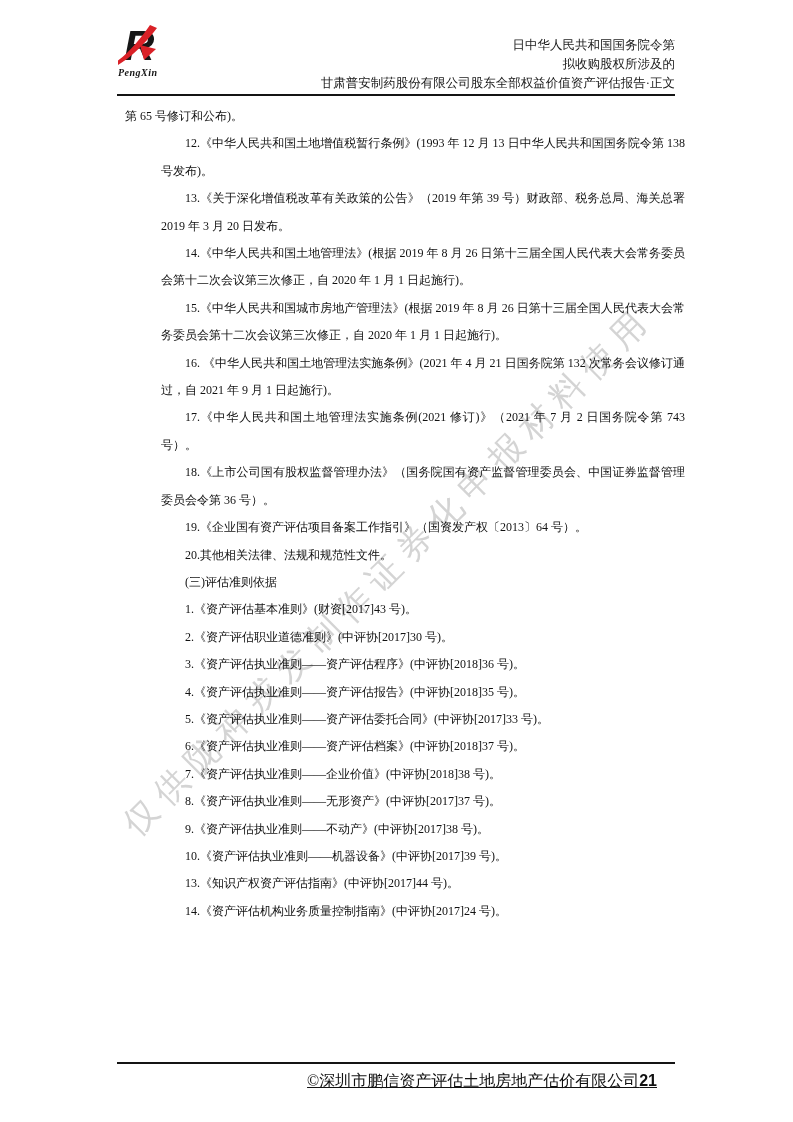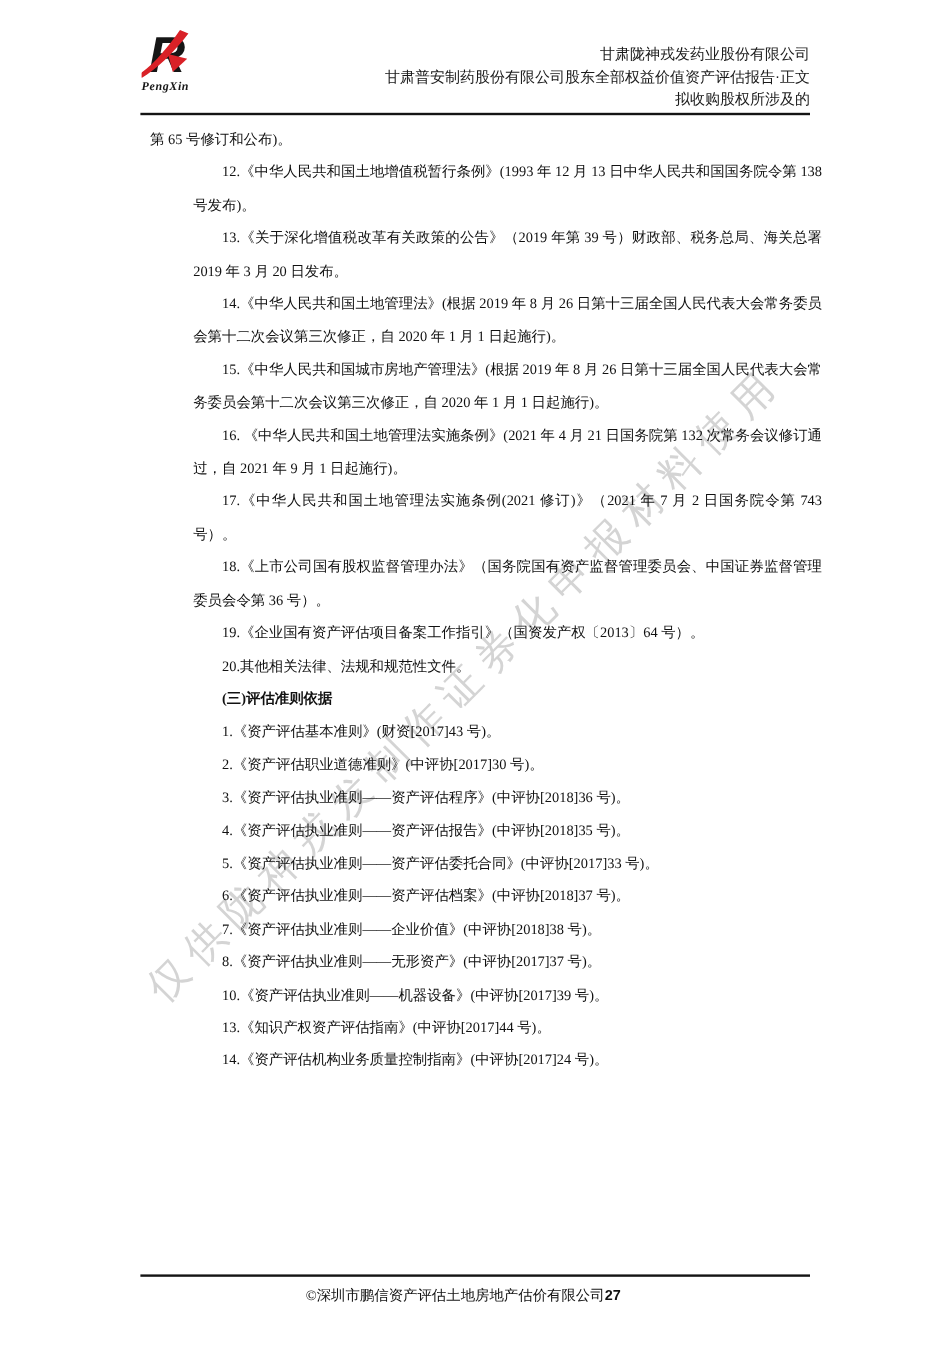--- a/index.html
+++ b/index.html
@@ -80,31 +80,32 @@
     z-index:2;
     font-size:12px;
     line-height:27.4px;
   }
   .body p{
     margin:0;
     text-align:justify;
     text-justify:inter-ideograph;
   }
   .body p.indent{text-indent:2em;margin-left:36px;}
-  .body p.heading{font-weight:bold;}
+  .body p.heading{font-weight:normal;}
   
   .footer{
     position:absolute;
     left:115px;top:1071px;
     width:560px;
     z-index:2;
     display:flex;
-    justify-content:center;
+    justify-content:flex-end;
     align-items:baseline;
-    font-size:12px;
+    font-size:16px;
+    text-decoration:underline;
   }
   .footer .page-num{
     padding-right:18px;
     font-family:"Liberation Sans","DejaVu Sans",sans-serif;
     font-weight:bold;
   }
 </style>
 </head>
 <body>
 
@@ -115,23 +116,23 @@
   <header class="header">
     <div class="logo">
       <svg width="48" height="42" viewBox="0 0 48 42" aria-hidden="true">
         <text x="6" y="36" font-family="'Liberation Sans',sans-serif" font-size="42" font-weight="bold" font-style="italic" fill="#161616">R</text>
         <path d="M0 41 C 12 34, 26 21, 39 4 L 32 1 C 23 14, 11 29, -2 38 Z" fill="#d92127"></path>
         <path d="M22 21 L 38 25 L 26 36 Z" fill="#d92127"></path>
       </svg>
       <div class="logo-wordmark">PengXin</div>
     </div>
     <div class="header-lines">
-      <div>甘肃陇神戎发药业股份有限公司</div>
+      <div>日中华人民共和国国务院令第</div>
+      <div>拟收购股权所涉及的</div>
       <div>甘肃普安制药股份有限公司股东全部权益价值资产评估报告·正文</div>
-      <div>拟收购股权所涉及的</div>
     </div>
   </header>
 
   <div class="rule rule-top"></div>
 
   <main class="body">
       <p class="">第 65 号修订和公布)。</p>
       <p class="indent ">12.《中华人民共和国土地增值税暂行条例》(1993 年 12 月 13 日中华人民共和国国务院令第 138 号发布)。</p>
       <p class="indent ">13.《关于深化增值税改革有关政策的公告》（2019 年第 39 号）财政部、税务总局、海关总署 2019 年 3 月 20 日发布。</p>
       <p class="indent ">14.《中华人民共和国土地管理法》(根据 2019 年 8 月 26 日第十三届全国人民代表大会常务委员会第十二次会议第三次修正，自 2020 年 1 月 1 日起施行)。</p>
@@ -143,25 +144,26 @@
       <p class="indent ">20.其他相关法律、法规和规范性文件。</p>
       <p class="indent heading">(三)评估准则依据</p>
       <p class="indent ">1.《资产评估基本准则》(财资[2017]43 号)。</p>
       <p class="indent ">2.《资产评估职业道德准则》(中评协[2017]30 号)。</p>
       <p class="indent ">3.《资产评估执业准则——资产评估程序》(中评协[2018]36 号)。</p>
       <p class="indent ">4.《资产评估执业准则——资产评估报告》(中评协[2018]35 号)。</p>
       <p class="indent ">5.《资产评估执业准则——资产评估委托合同》(中评协[2017]33 号)。</p>
       <p class="indent ">6.《资产评估执业准则——资产评估档案》(中评协[2018]37 号)。</p>
       <p class="indent ">7.《资产评估执业准则——企业价值》(中评协[2018]38 号)。</p>
       <p class="indent ">8.《资产评估执业准则——无形资产》(中评协[2017]37 号)。</p>
+      <p class="indent ">9.《资产评估执业准则——不动产》(中评协[2017]38 号)。</p>
       <p class="indent ">10.《资产评估执业准则——机器设备》(中评协[2017]39 号)。</p>
       <p class="indent ">13.《知识产权资产评估指南》(中评协[2017]44 号)。</p>
       <p class="indent ">14.《资产评估机构业务质量控制指南》(中评协[2017]24 号)。</p>
     </main>
 
   <div class="rule rule-bottom"></div>
 
   <footer class="footer">
     <div>©深圳市鹏信资产评估土地房地产估价有限公司</div>
-    <div class="page-num">27</div>
+    <div class="page-num">21</div>
   </footer>
 
 </div>
 
 </body></html>

